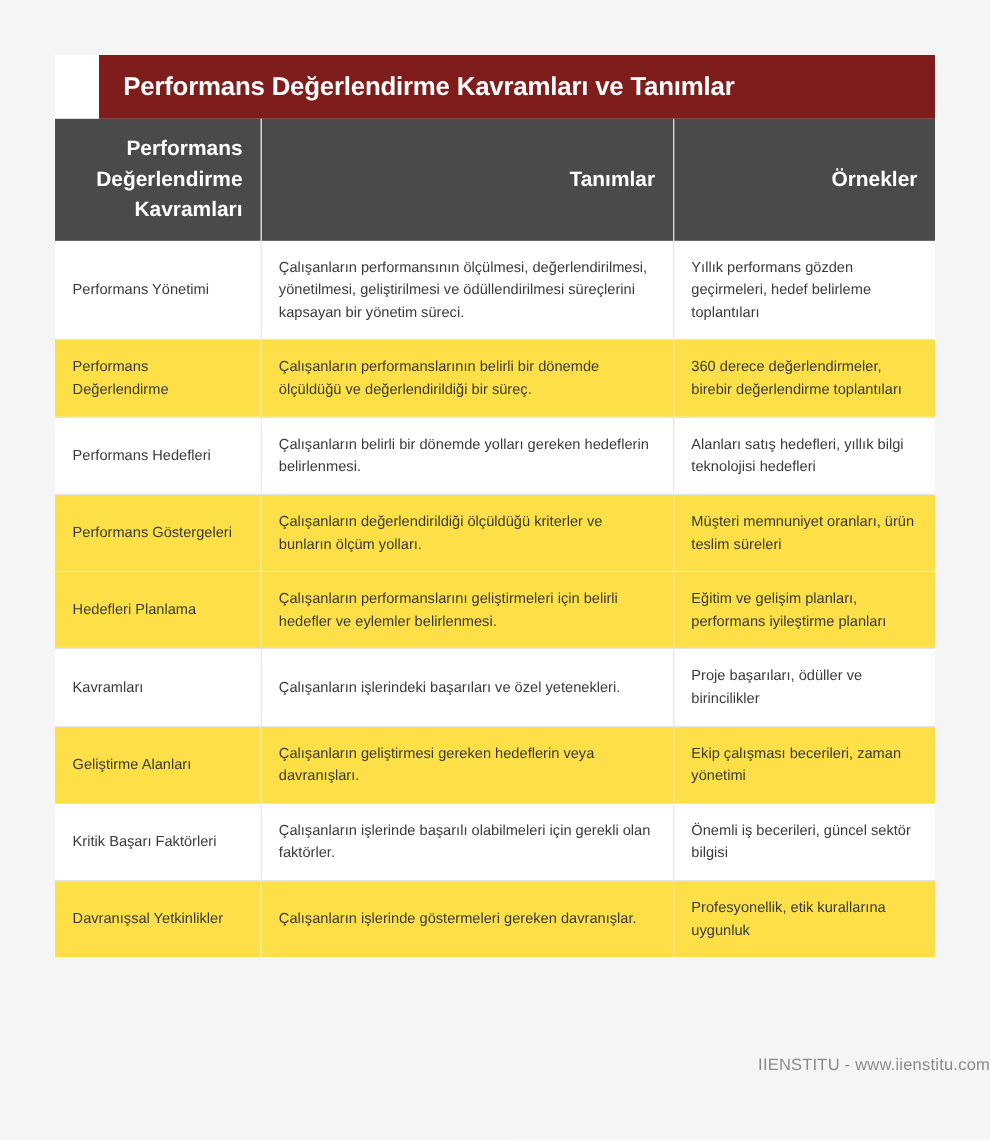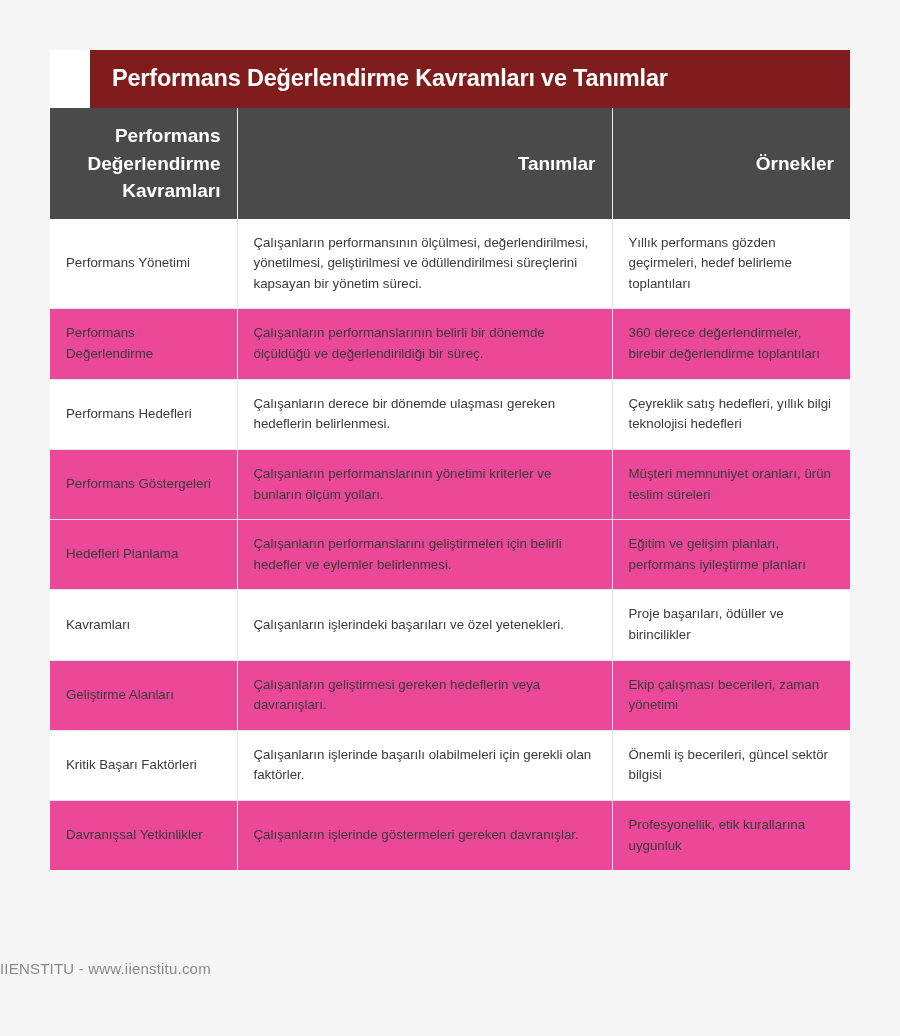--- a/index.html
+++ b/index.html
@@ -79,32 +79,32 @@
     box-sizing: border-box;
   }
   table.concepts tbody td:last-child {
     border-right: none;
   }
   table.concepts tbody tr:last-child td {
     border-bottom: none;
   }
 
   table.concepts tbody tr.odd td { background: #ffffff; }
-  table.concepts tbody tr.even td { background: #ec4899; }
+  table.concepts tbody tr.even td { background: #fde047; }
 
   .col-concept { width: 187px; }
   .col-definition { width: 375px; }
   .col-example { width: 238px; }
 
   .footer-note {
     position: absolute;
     left: 0;
     top: 960px;
     width: 900px;
-    text-align: left;
+    text-align: right;
     font-size: 15px;
     color: #8a8a8a;
     letter-spacing: 0.2px;
   }
 </style>
 </head>
 <body>
 
 <div class="page">
 
@@ -131,26 +131,26 @@
             <td>Çalışanların performansının ölçülmesi, değerlendirilmesi, yönetilmesi, geliştirilmesi ve ödüllendirilmesi süreçlerini kapsayan bir yönetim süreci.</td>
             <td>Yıllık performans gözden geçirmeleri, hedef belirleme toplantıları</td>
           </tr>
           <tr class="even">
             <td>Performans Değerlendirme</td>
             <td>Çalışanların performanslarının belirli bir dönemde ölçüldüğü ve değerlendirildiği bir süreç.</td>
             <td>360 derece değerlendirmeler, birebir değerlendirme toplantıları</td>
           </tr>
           <tr class="odd">
             <td>Performans Hedefleri</td>
-            <td>Çalışanların derece bir dönemde ulaşması gereken hedeflerin belirlenmesi.</td>
-            <td>Çeyreklik satış hedefleri, yıllık bilgi teknolojisi hedefleri</td>
+            <td>Çalışanların belirli bir dönemde yolları gereken hedeflerin belirlenmesi.</td>
+            <td>Alanları satış hedefleri, yıllık bilgi teknolojisi hedefleri</td>
           </tr>
           <tr class="even">
             <td>Performans Göstergeleri</td>
-            <td>Çalışanların performanslarının yönetimi kriterler ve bunların ölçüm yolları.</td>
+            <td>Çalışanların değerlendirildiği ölçüldüğü kriterler ve bunların ölçüm yolları.</td>
             <td>Müşteri memnuniyet oranları, ürün teslim süreleri</td>
           </tr>
           <tr class="even">
             <td>Hedefleri Planlama</td>
             <td>Çalışanların performanslarını geliştirmeleri için belirli hedefler ve eylemler belirlenmesi.</td>
             <td>Eğitim ve gelişim planları, performans iyileştirme planları</td>
           </tr>
           <tr class="odd">
             <td>Kavramları</td>
             <td>Çalışanların işlerindeki başarıları ve özel yetenekleri.</td>

